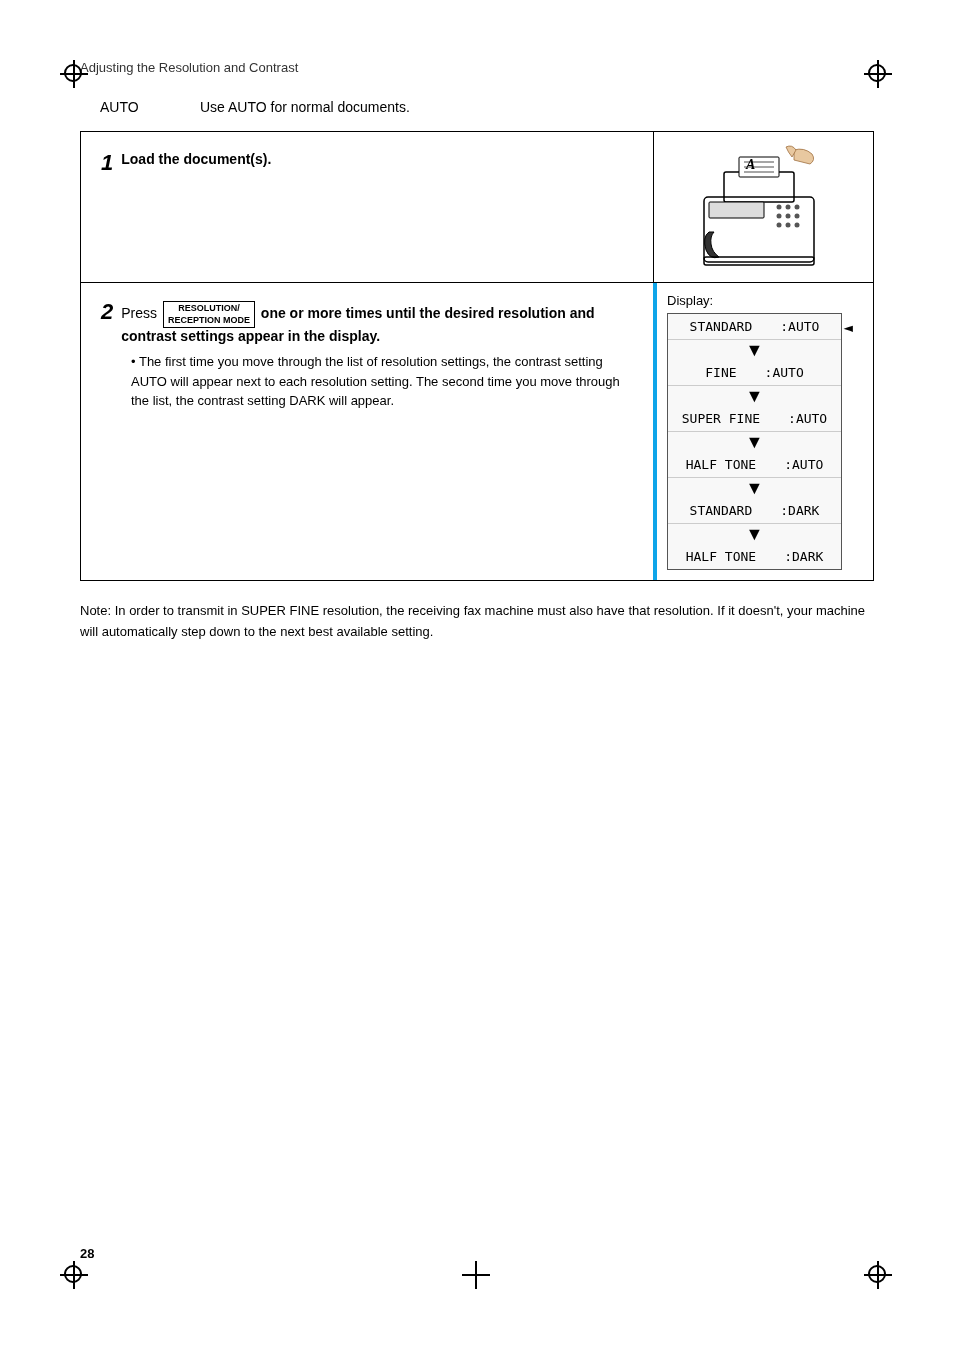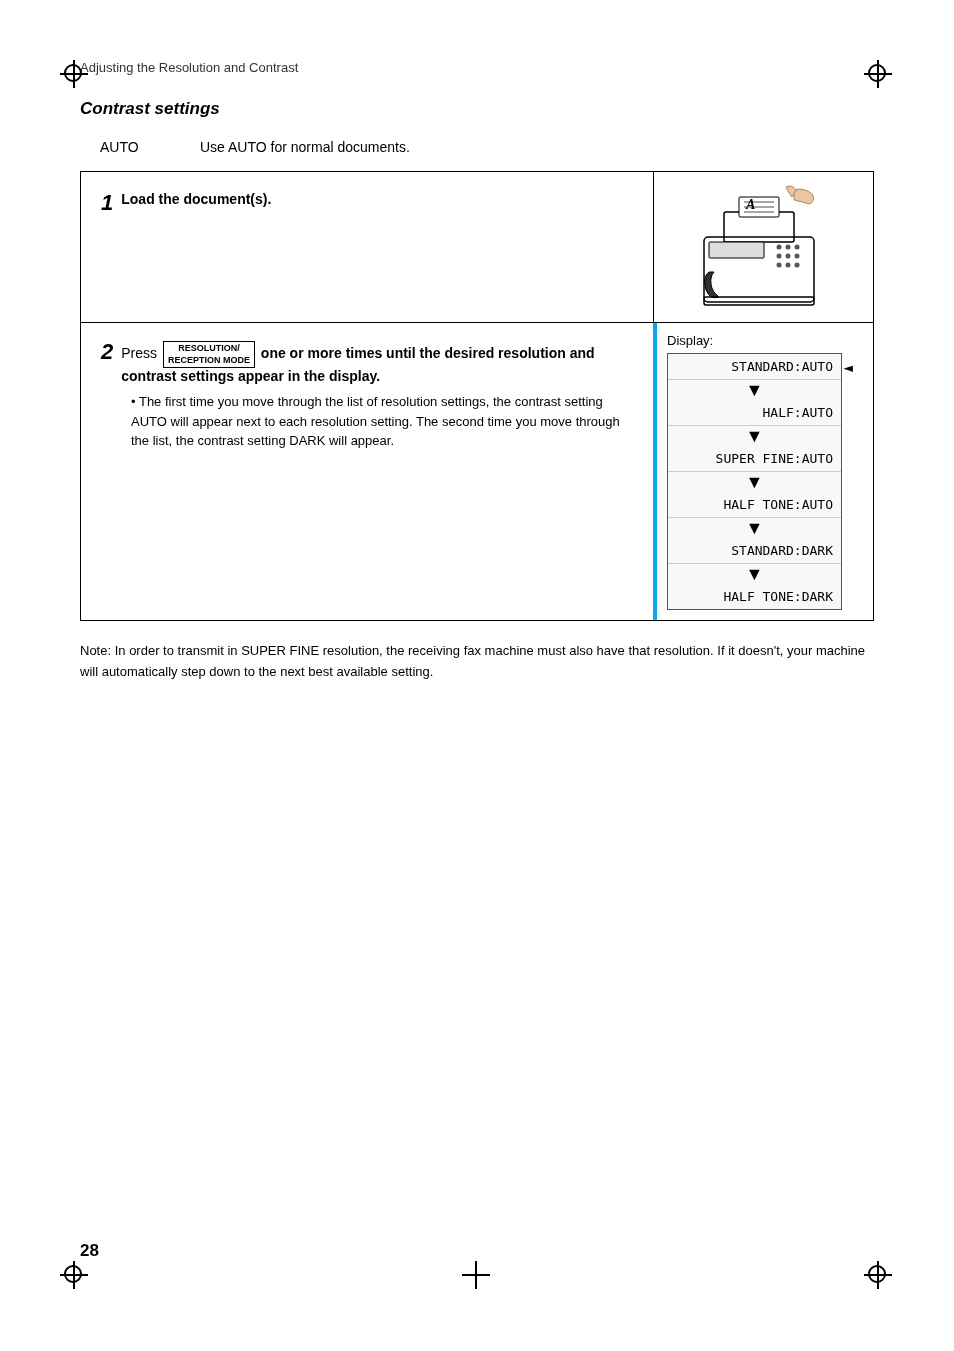--- a/index.html
+++ b/index.html
@@ -193,27 +193,28 @@
       font-size: 13px;
       margin-bottom: 5px;
     }
     .display-panel {
       border: 1px solid #555;
       background: #f8f8f8;
       width: 175px;
     }
     .display-row {
       display: flex;
-      justify-content: flex-end;
+      justify-content: center;
       align-items: center;
       padding: 5px 8px;
       font-size: 13px;
       font-family: monospace;
       border-bottom: none;
       position: relative;
+      gap: 28px;
     }
     .display-row:not(:last-child) {
       border-bottom: 1px solid #ccc;
     }
     .arrow-indicator {
       position: absolute;
       right: -12px;
       top: 50%;
       transform: translateY(-50%);
       font-size: 16px;
@@ -233,21 +234,21 @@
       line-height: 1.6;
     }
     .note-section strong {
       font-weight: normal;
     }
 
     .page-number {
       position: absolute;
       bottom: 90px;
       left: 80px;
-      font-size: 17px;
+      font-size: 13px;
       font-weight: bold;
     }
   </style>
 </head>
 <body>
 
 <div class="page">
 
   <div class="corner-mark corner-tl">
     <div class="circle"></div>
@@ -258,21 +259,20 @@
   <div class="corner-mark corner-bl">
     <div class="circle"></div>
   </div>
   <div class="corner-mark corner-br">
     <div class="circle"></div>
   </div>
   <div class="corner-bc"></div>
 
   <div class="breadcrumb">Adjusting the Resolution and Contrast</div>
 
-  <div class="section-title">Contrast settings</div>
 
   <div class="contrast-table">
     <div class="contrast-row">
       <div class="contrast-label">AUTO</div>
       <div class="contrast-desc">Use AUTO for normal documents.</div>
     </div>
   </div>
 
   <div class="steps-box">
 
@@ -338,21 +338,21 @@
         <div class="display-panel" style="position:relative;">
 
           <div class="display-row">
             <span>STANDARD</span>
             <span>:AUTO</span>
             <span class="arrow-indicator">◄</span>
           </div>
           <div class="down-arrow-between">▼</div>
 
           <div class="display-row">
-            <span>HALF</span>
+            <span>FINE</span>
             <span>:AUTO</span>
           </div>
           <div class="down-arrow-between">▼</div>
 
           <div class="display-row">
             <span>SUPER FINE</span>
             <span>:AUTO</span>
           </div>
           <div class="down-arrow-between">▼</div>
 

